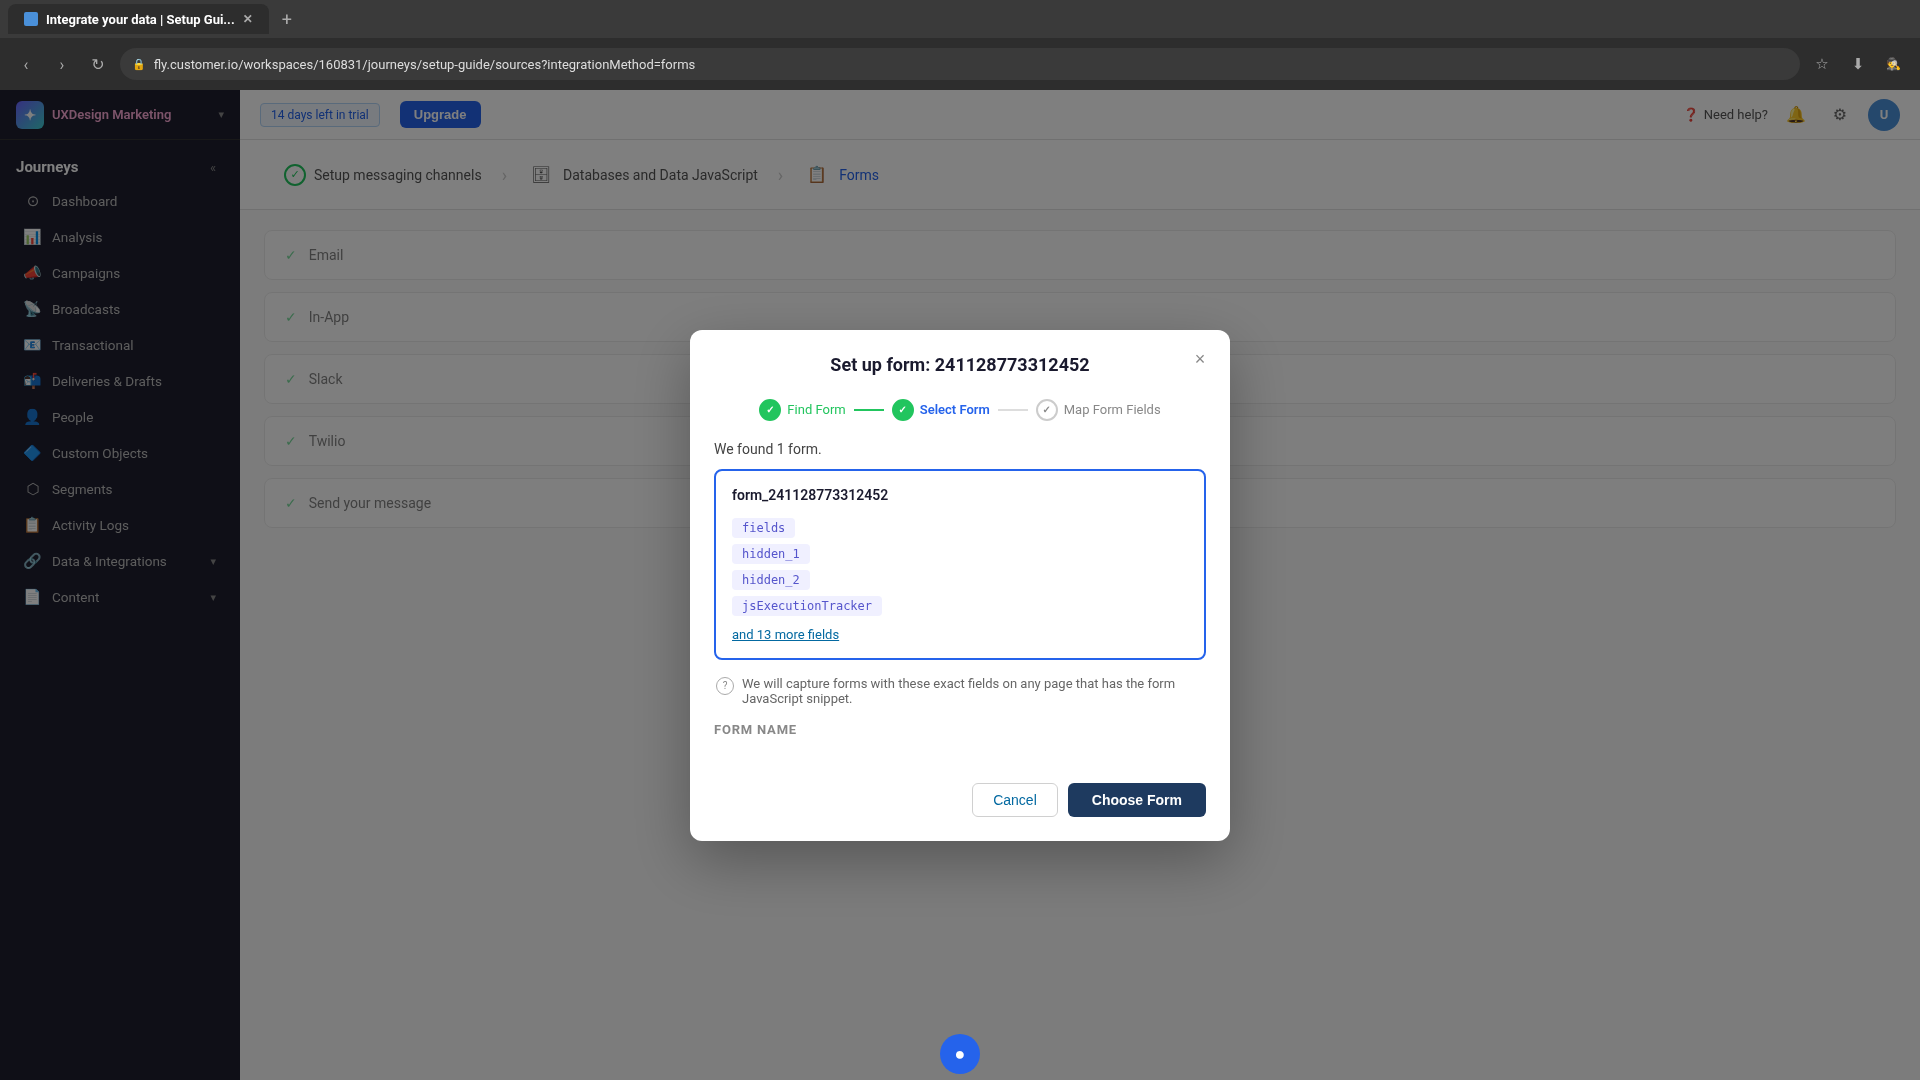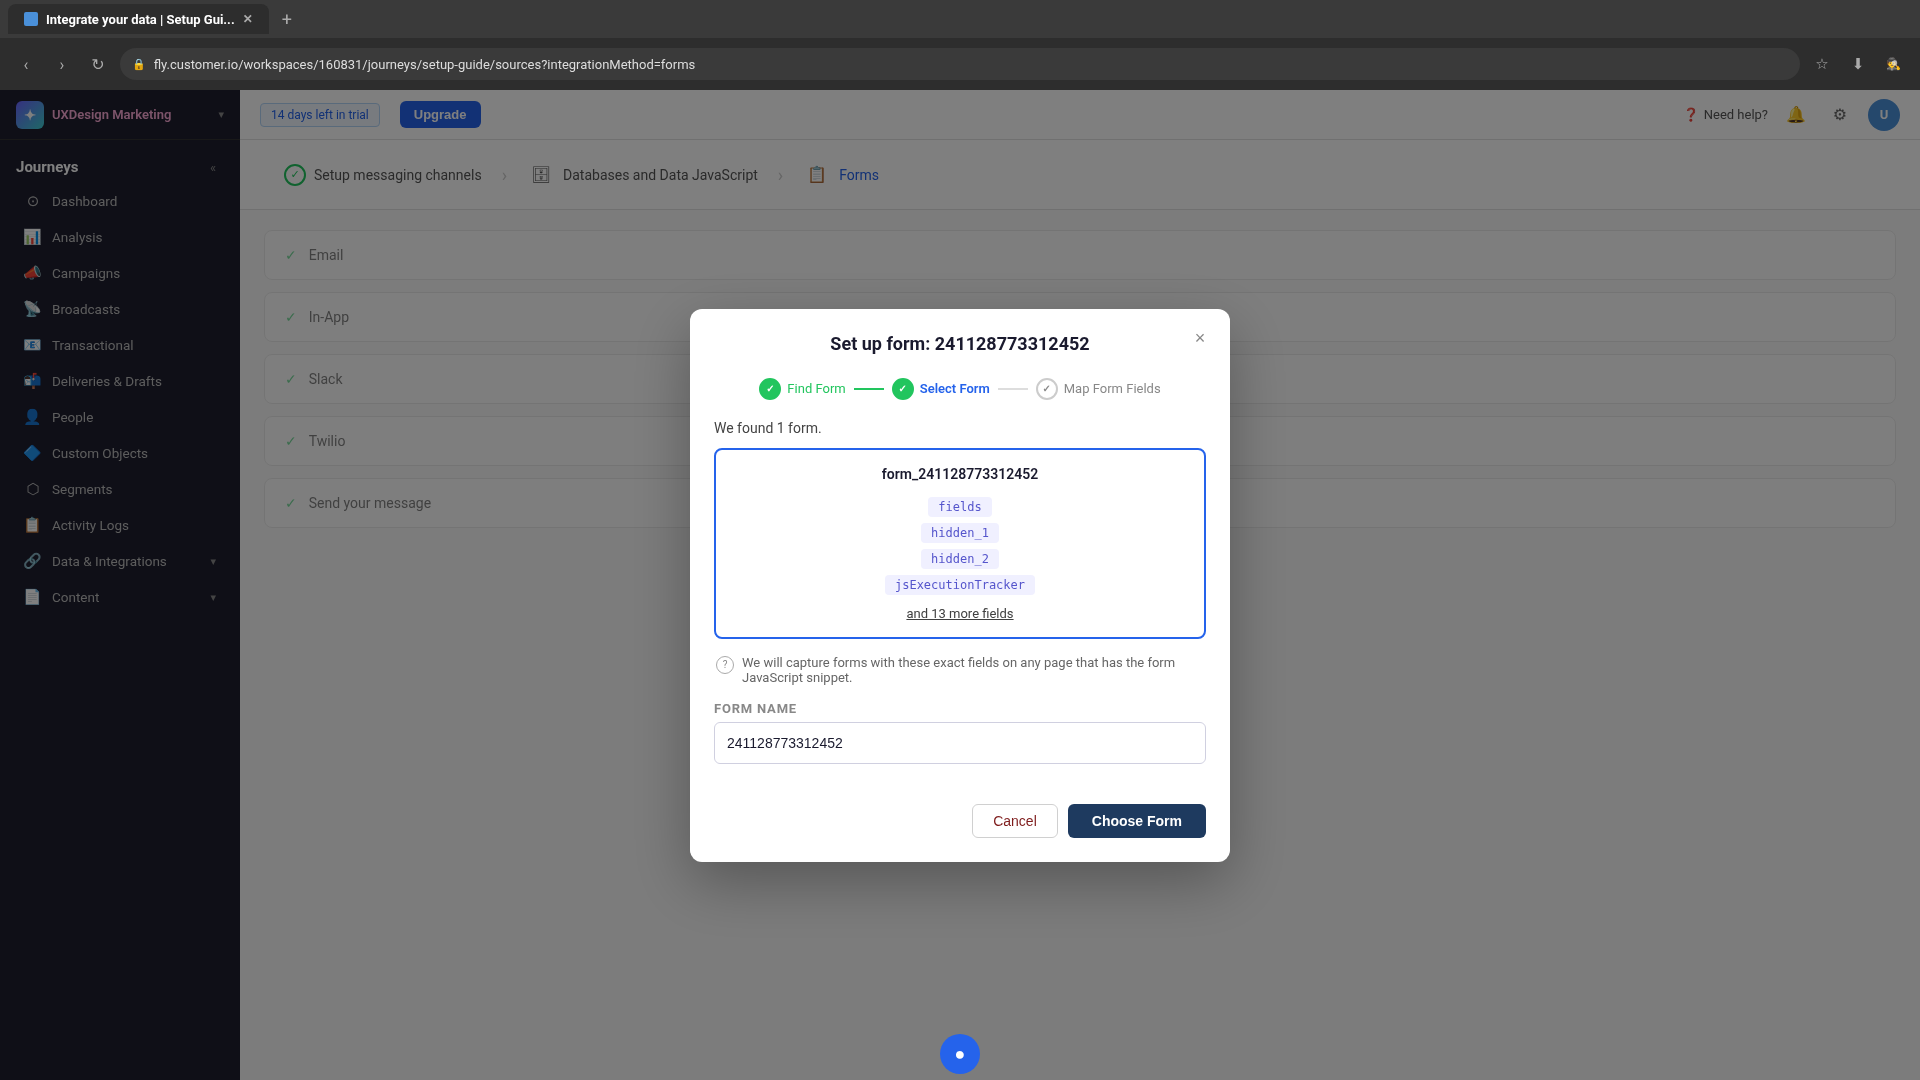--- a/index.html
+++ b/index.html
@@ -65,34 +65,34 @@
     .stepper-step.active .stepper-circle { background: #2563eb; border-color: #2563eb; color: #fff; }
     .stepper-step.active { color: #2563eb; font-weight: 600; }
     .stepper-step.completed { color: #22c55e; }
     .stepper-circle { width: 22px; height: 22px; border-radius: 50%; border: 2px solid #ccc; display: flex; align-items: center; justify-content: center; font-size: 10px; font-weight: bold; flex-shrink: 0; }
     .stepper-line { width: 30px; height: 2px; background: #ddd; }
     .stepper-line.active { background: #22c55e; }
 
     
     .modal-body { padding: 0 24px 24px; }
     .found-text { font-size: 14px; color: #444; margin-bottom: 12px; }
-    .form-card { border: 2px solid #2563eb; border-radius: 8px; padding: 16px; margin-bottom: 16px; background: #fff; text-align: center; }
+    .form-card { border: 2px solid #2563eb; border-radius: 8px; padding: 16px; margin-bottom: 16px; background: #fff; }
     .form-name { font-size: 14px; font-weight: 600; color: #1a1a2e; margin-bottom: 12px; }
     .form-field-tag { display: inline-block; background: #f0f0ff; color: #5555cc; border-radius: 4px; padding: 3px 10px; font-size: 12px; font-family: monospace; margin: 3px 0; }
-    .form-more-fields { font-size: 13px; color: #404040; text-decoration: underline; cursor: pointer; margin-top: 8px; display: block; }
+    .form-more-fields { font-size: 13px; color: #0369a1; text-decoration: underline; cursor: pointer; margin-top: 8px; display: block; }
 
     .hint-row { display: flex; align-items: flex-start; gap: 8px; font-size: 13px; color: #666; margin-bottom: 16px; padding: 0 2px; }
     .hint-icon { width: 18px; height: 18px; border: 1px solid #aaa; border-radius: 50%; display: flex; align-items: center; justify-content: center; font-size: 10px; color: #888; flex-shrink: 0; margin-top: 1px; }
 
     .form-label { font-size: 13px; font-weight: 700; color: #888; letter-spacing: 0.8px; text-transform: uppercase; margin-bottom: 6px; }
     .form-input { width: 100%; height: 42px; border: 1.5px solid #d0d0e0; border-radius: 6px; padding: 0 12px; font-size: 14px; color: #1a1a2e; outline: none; }
 
     
     .modal-footer { padding: 16px 24px 24px; display: flex; justify-content: flex-end; gap: 10px; }
-    .btn-cancel { background: #fff; border: 1.5px solid #d0d0d0; color: #7f1d1d; border-radius: 6px; padding: 8px 20px; font-size: 14px; cursor: pointer; }
+    .btn-cancel { background: #fff; border: 1.5px solid #d0d0d0; color: #0369a1; border-radius: 6px; padding: 8px 20px; font-size: 14px; cursor: pointer; }
     .btn-primary { background: #1e3a5f; color: #fff; border: none; border-radius: 6px; padding: 8px 24px; font-size: 14px; font-weight: 600; cursor: pointer; }
 
     
     .bg-content { padding: 20px 24px; }
     .source-card { background: #fff; border-radius: 8px; padding: 16px 20px; margin-bottom: 12px; border: 1px solid #e0e0e0; display: flex; align-items: center; gap: 12px; font-size: 14px; color: #333; }
 
     
     .scroll-indicator { position: fixed; bottom: 6px; left: 50%; transform: translateX(-50%); width: 40px; height: 40px; background: #2563eb; border-radius: 50%; display: flex; align-items: center; justify-content: center; color: #fff; font-size: 18px; z-index: 200; }
   </style>
 </head>
@@ -288,21 +288,20 @@
         <a class="form-more-fields">and 13 more fields</a>
       </div>
 
       <div class="hint-row">
         <div class="hint-icon">?</div>
         <span>We will capture forms with these exact fields on any page that has the form JavaScript snippet.</span>
       </div>
 
       <div>
         <div class="form-label">FORM NAME</div>
-        <input class="form-input" type="text" value="241128773312452" style="">
       </div>
     </div>
 
     <div class="modal-footer">
       <button class="btn-cancel">Cancel</button>
       <button class="btn-primary">Choose Form</button>
     </div>
   </div>
 </div>
 

